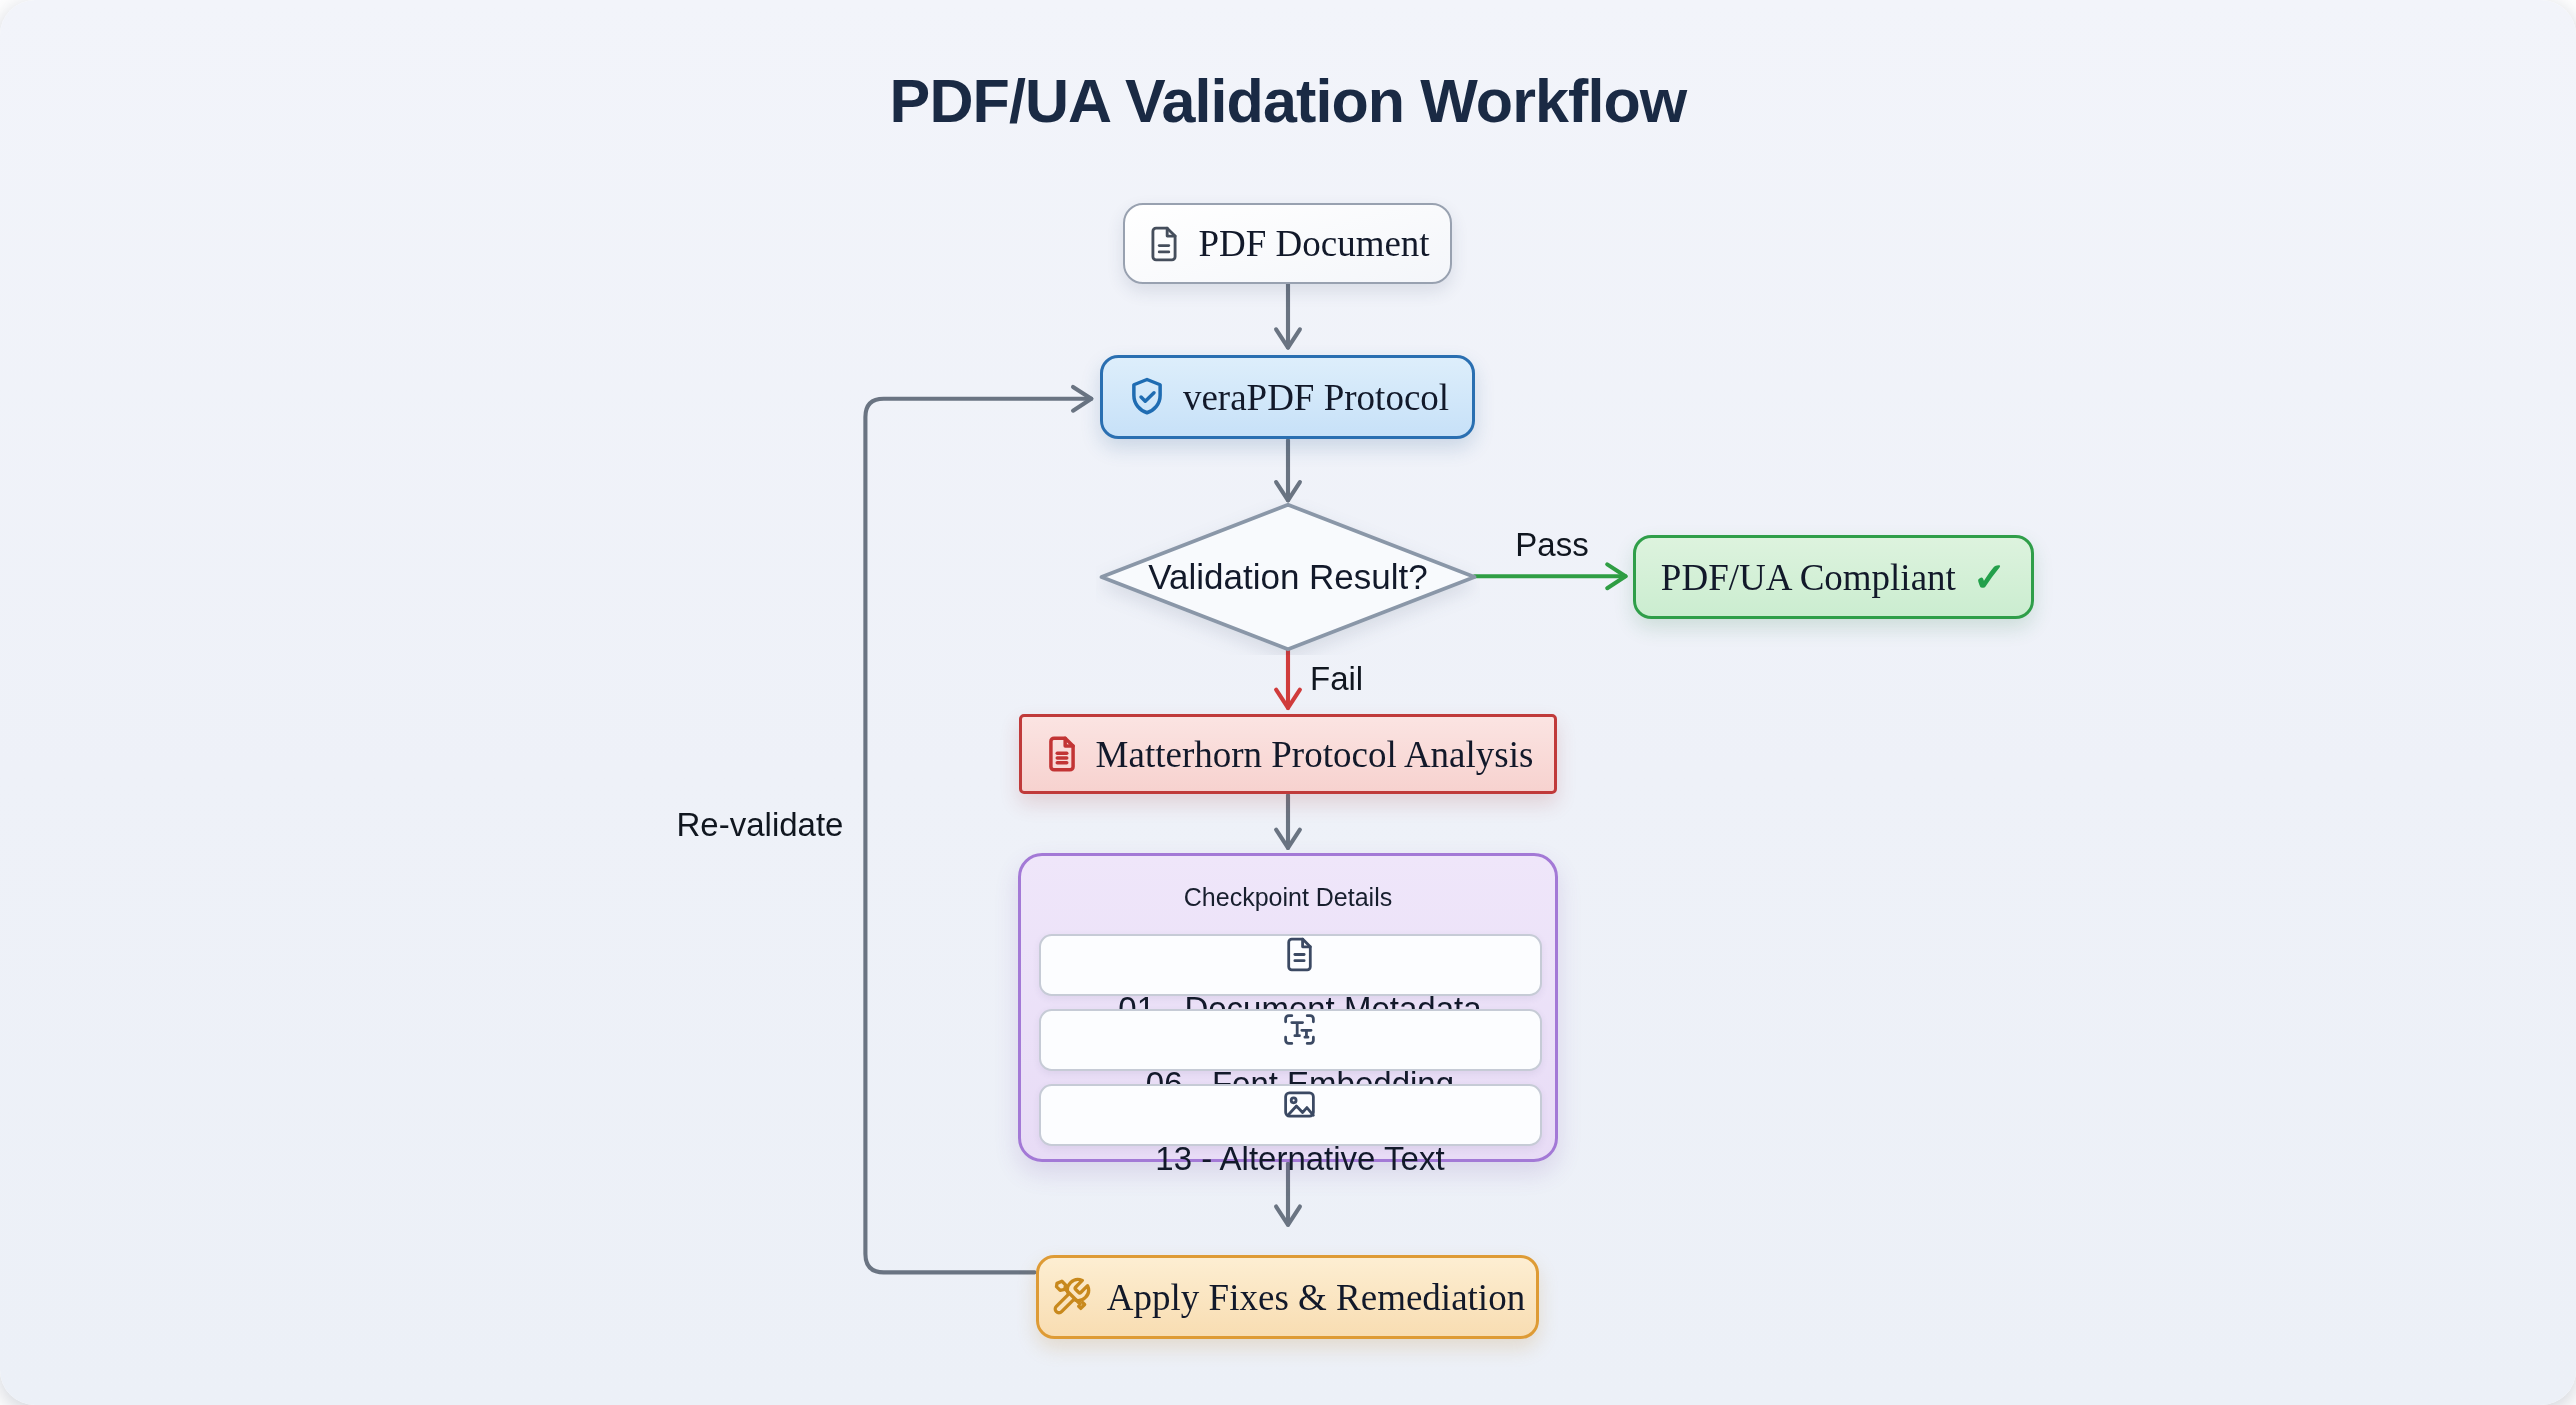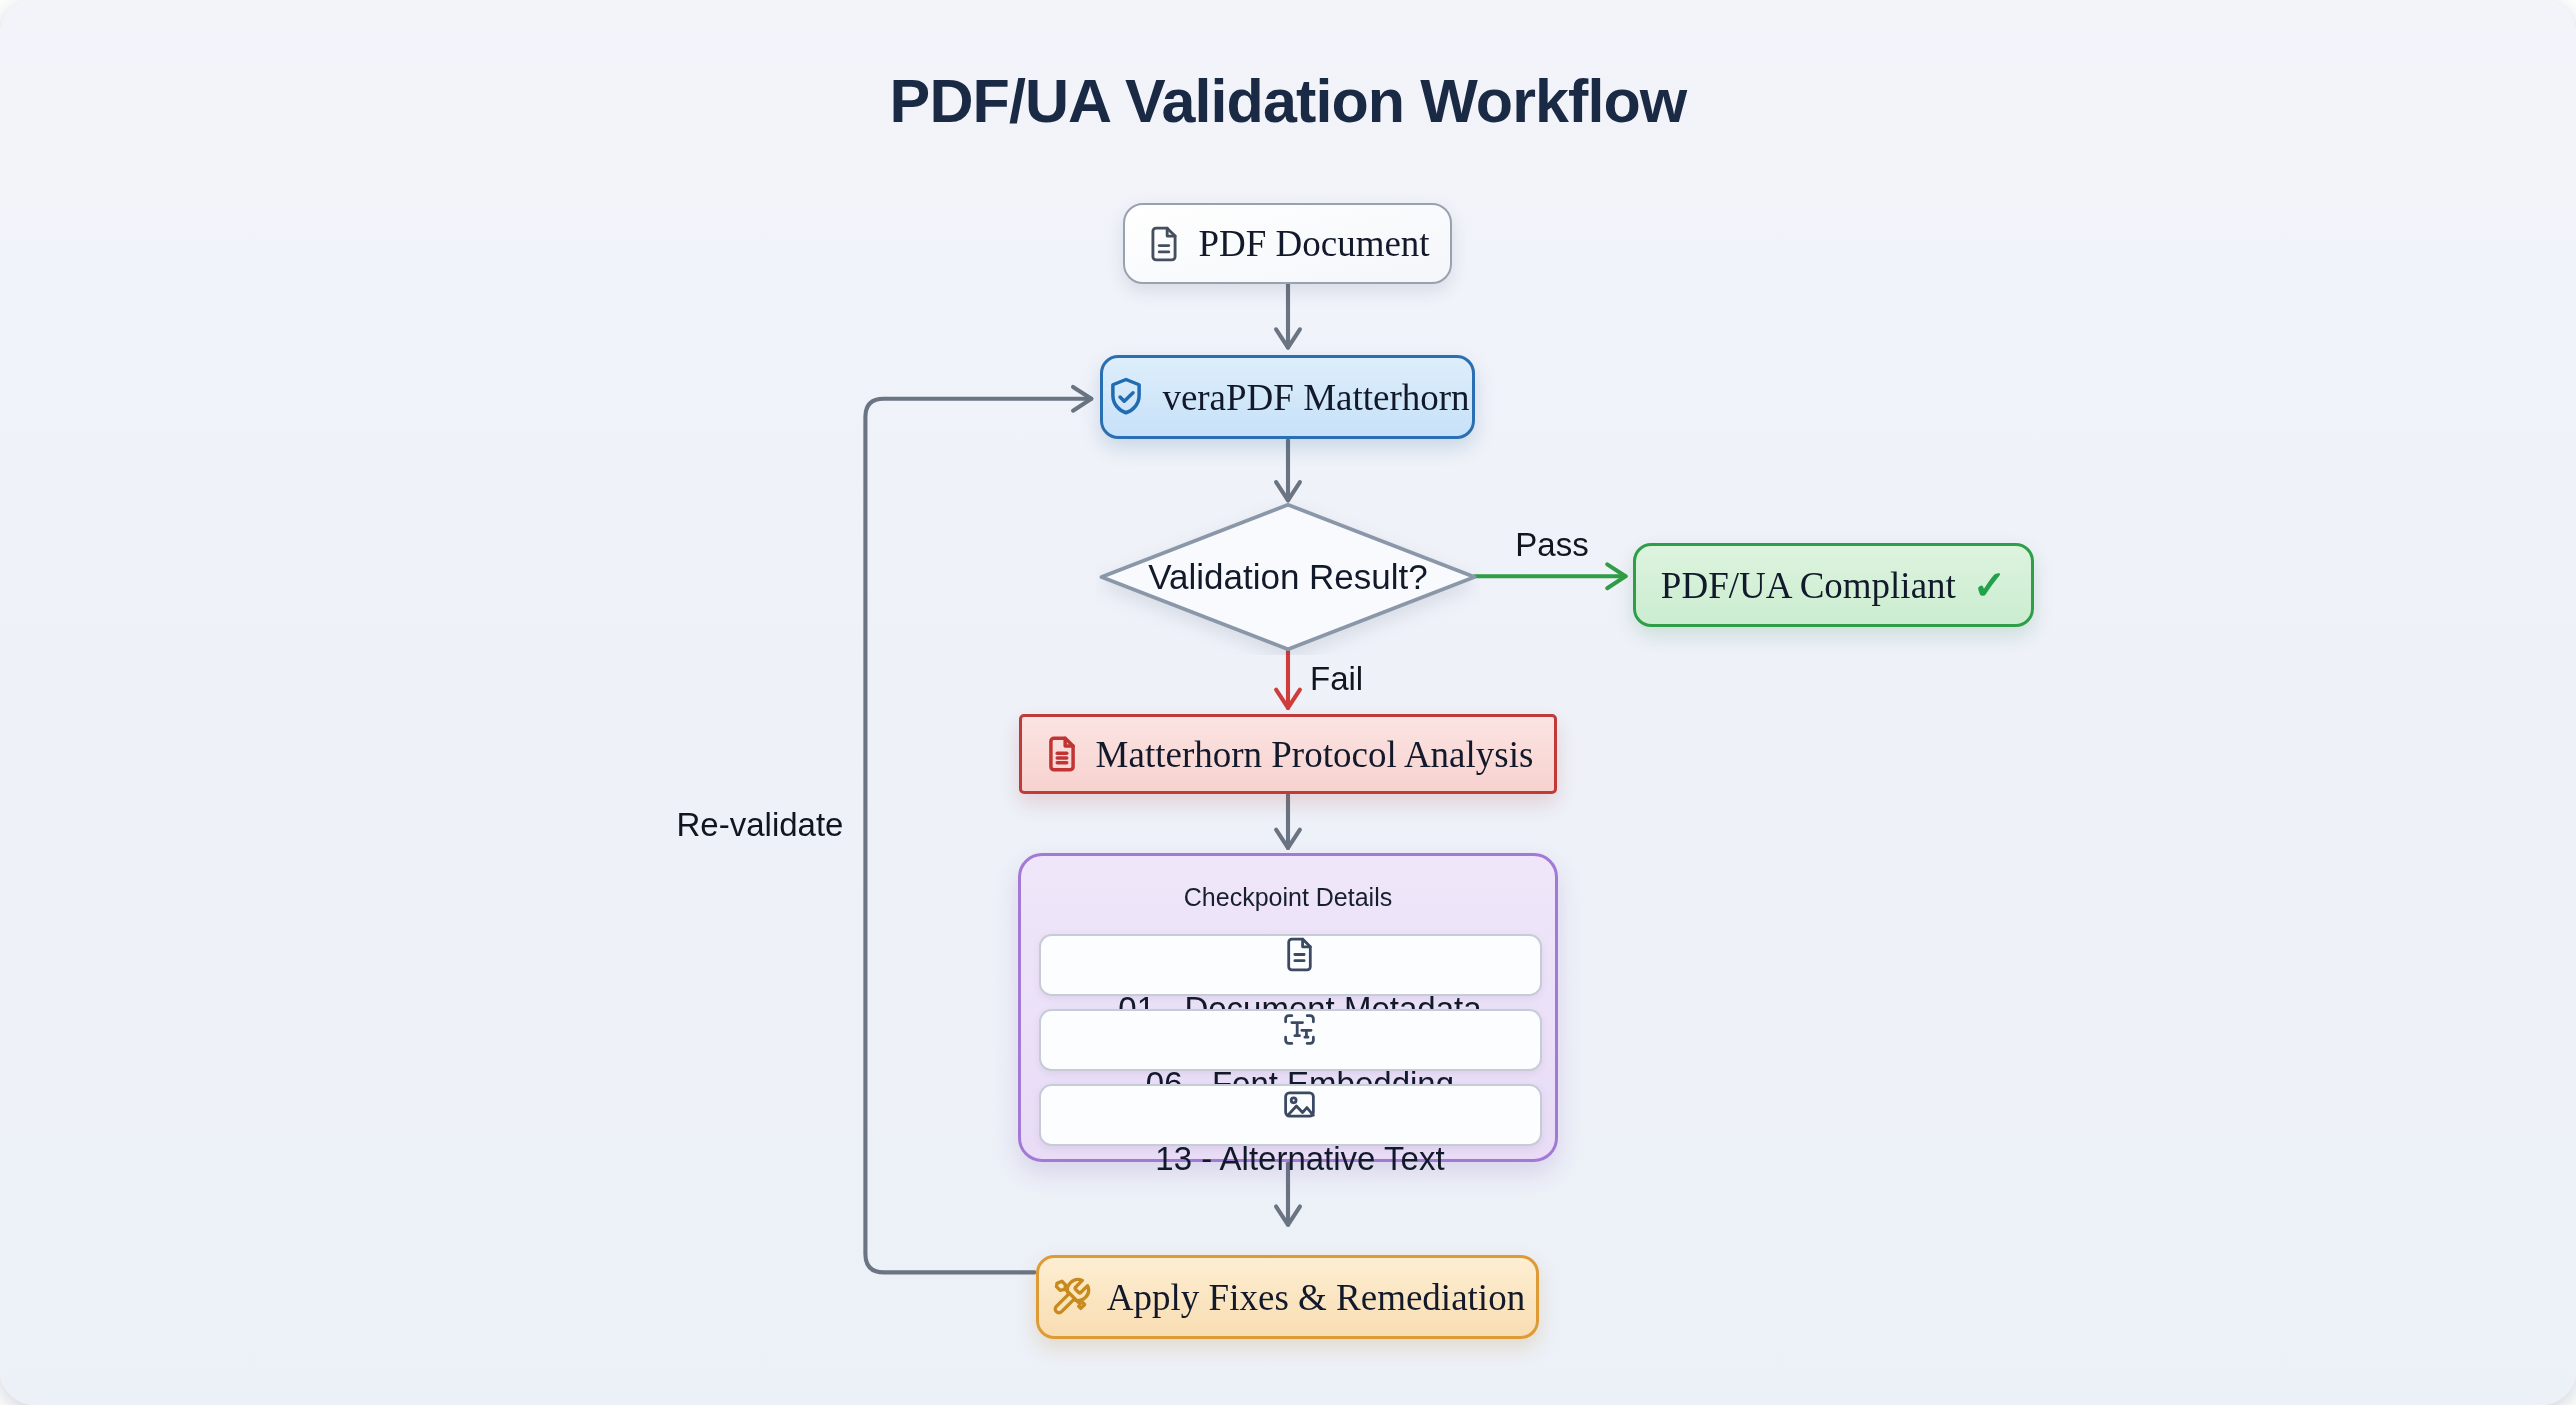--- a/index.html
+++ b/index.html
@@ -19,21 +19,21 @@
         background:linear-gradient(165deg,#ffffff 0%,#f4f6fa 100%);
         box-shadow:0 7.3px 16.5px rgba(44,56,89,.12);}
   #verapdf{left:1100px;top:355px;width:375px;height:84px;border:3.7px solid #2a6fb1;border-radius:18.3px;
         background:linear-gradient(180deg,#ddeefb 0%,#c7e1f8 100%);
         box-shadow:0 9.1px 20px rgba(36,86,142,.18);}
   #diamond-wrap{position:absolute;left:1096px;top:499px;width:384px;height:156px;}
   #diamond-wrap .diamond-label{position:absolute;inset:0;display:flex;align-items:center;justify-content:center;
         font-size:35px;color:#12192a;}
   #compliant{left:1633px;top:535px;width:401px;height:84px;border:3.7px solid #2f9e49;border-radius:18.3px;
         background:linear-gradient(180deg,#ddf3de 0%,#cbedd0 100%);
-        box-shadow:0 9.1px 20px rgba(32,120,60,.16);margin-top:8px;}
+        box-shadow:0 9.1px 20px rgba(32,120,60,.16);}
   #compliant .check-glyph{color:#23a04b;font-weight:bold;font-size:40px;margin-left:1.8px;}
   #matterhorn{left:1019px;top:714px;width:538px;height:80px;border:3.7px solid #c03a3a;border-radius:5px;
         background:linear-gradient(180deg,#fbe4e2 0%,#f7d2cf 100%);
         box-shadow:0 9.1px 20px rgba(160,50,50,.16);}
   #checkpoints{position:absolute;left:1018px;top:853px;width:540px;height:309px;box-sizing:border-box;
         border:3.7px solid #a379d6;border-radius:24px;
         background:linear-gradient(180deg,#efe6fa 0%,#e8dcf6 100%);
         box-shadow:0 11px 24px rgba(110,70,170,.16);}
   .cp-title{margin-top:27px;text-align:center;font-size:25px;color:#181f2e;}
   .cp-item{position:absolute;left:18.3px;width:503px;height:62px;box-sizing:border-box;
@@ -92,21 +92,21 @@
     <span>PDF Document</span>
   </div>
 
   <div class="node" id="verapdf">
     <span class="n-icon">
       <svg width="42" height="42" viewBox="0 0 24 24" fill="none" stroke="#1f6cb2" stroke-width="2" stroke-linecap="round" stroke-linejoin="round">
         <path d="M12 2 L4.5 5 v6 c0 5 3.3 8.6 7.5 10 4.2-1.4 7.5-5 7.5-10 V5 Z"></path>
         <path d="M8.6 12 l2.4 2.4 L16 9.6"></path>
       </svg>
     </span>
-    <span>veraPDF Matterhorn</span>
+    <span>veraPDF Protocol</span>
   </div>
 
   <div id="diamond-wrap">
     <svg width="384" height="156" viewBox="0 0 420 170">
       <polygon points="210,6 414,85 210,164 6,85" fill="#f8fafd" stroke="#8a97a8" stroke-width="4" stroke-linejoin="round" style="filter:drop-shadow(0 8px 10px rgba(44,56,89,.12));"></polygon>
     </svg>
     <div class="diamond-label">Validation Result?</div>
   </div>
 
   <div class="node" id="compliant">

